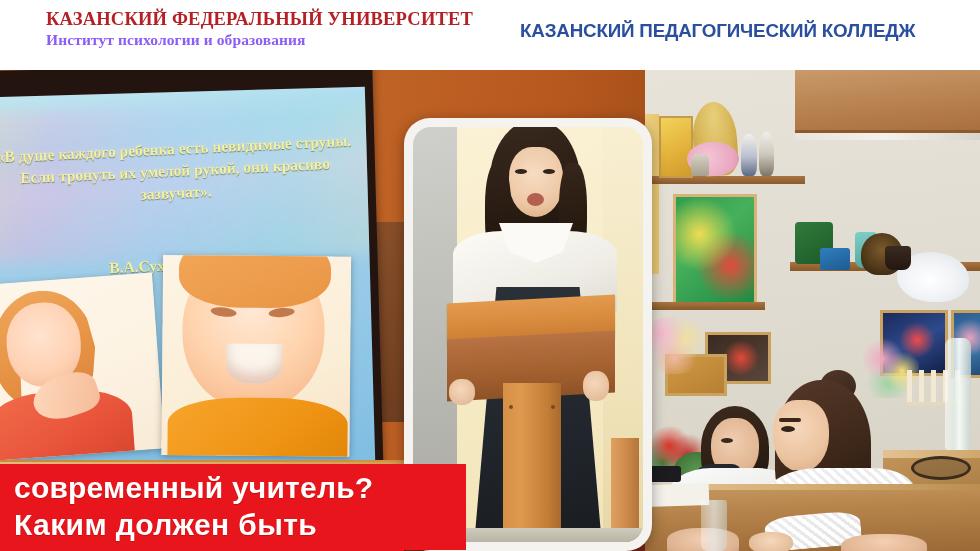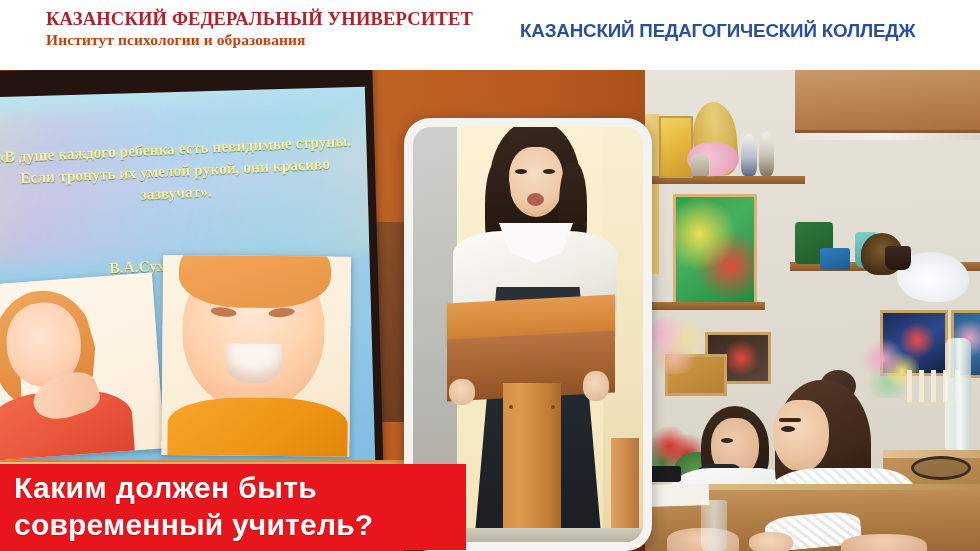--- a/index.html
+++ b/index.html
@@ -36,21 +36,21 @@
     font-size: 18.5px;
     letter-spacing: 0.2px;
     color: #b52025;
     white-space: nowrap;
   }
   #kfu-line2 {
     font-family: "Liberation Serif", serif;
     font-weight: bold;
     font-size: 15.5px;
     letter-spacing: 0.1px;
-    color: #c2410c;
+    color: #8b5cf6;
     white-space: nowrap;
     margin-top: 2px;
   }
   #kpk-line {
     position: absolute;
     left: 508px; top: 20px;
     font-family: "Liberation Sans", sans-serif;
     font-weight: bold;
     font-size: 19px;
     letter-spacing: -0.2px;
@@ -944,19 +944,19 @@
         <div id="cp-hand-r"></div>
         <div id="cp-podium-col"></div>
         <div id="cp-podium-screw-l"></div>
         <div id="cp-podium-screw-r"></div>
         <div id="cp-wood-post"></div>
         <div id="cp-floor"></div>
       </div>
     </div>
 
     <div id="question-banner">
+      <div id="banner-line-2" class="banner-line">современный учитель?</div>
       <div id="banner-line-1" class="banner-line">Каким должен быть</div>
-      <div id="banner-line-2" class="banner-line">современный учитель?</div>
     </div>
     <div id="bottom-red-sliver"></div>
 
   </div>
 </div>
 
 </body></html>

